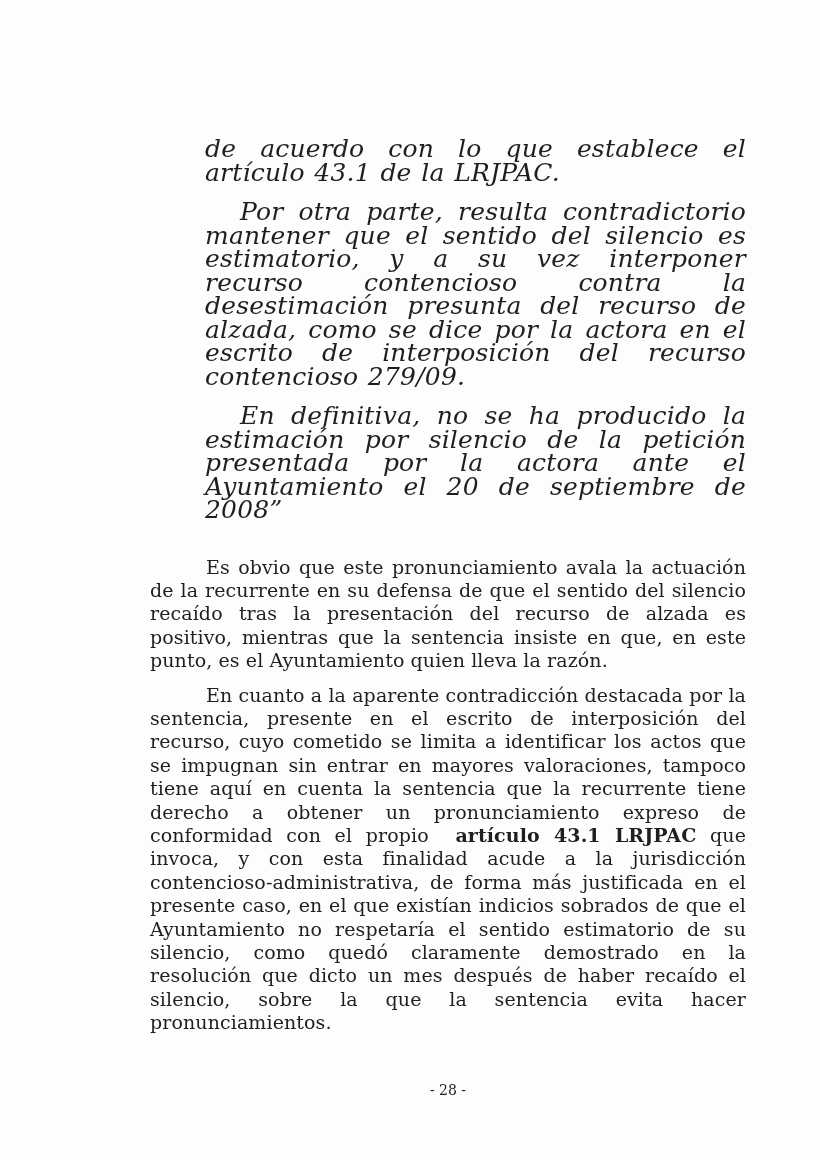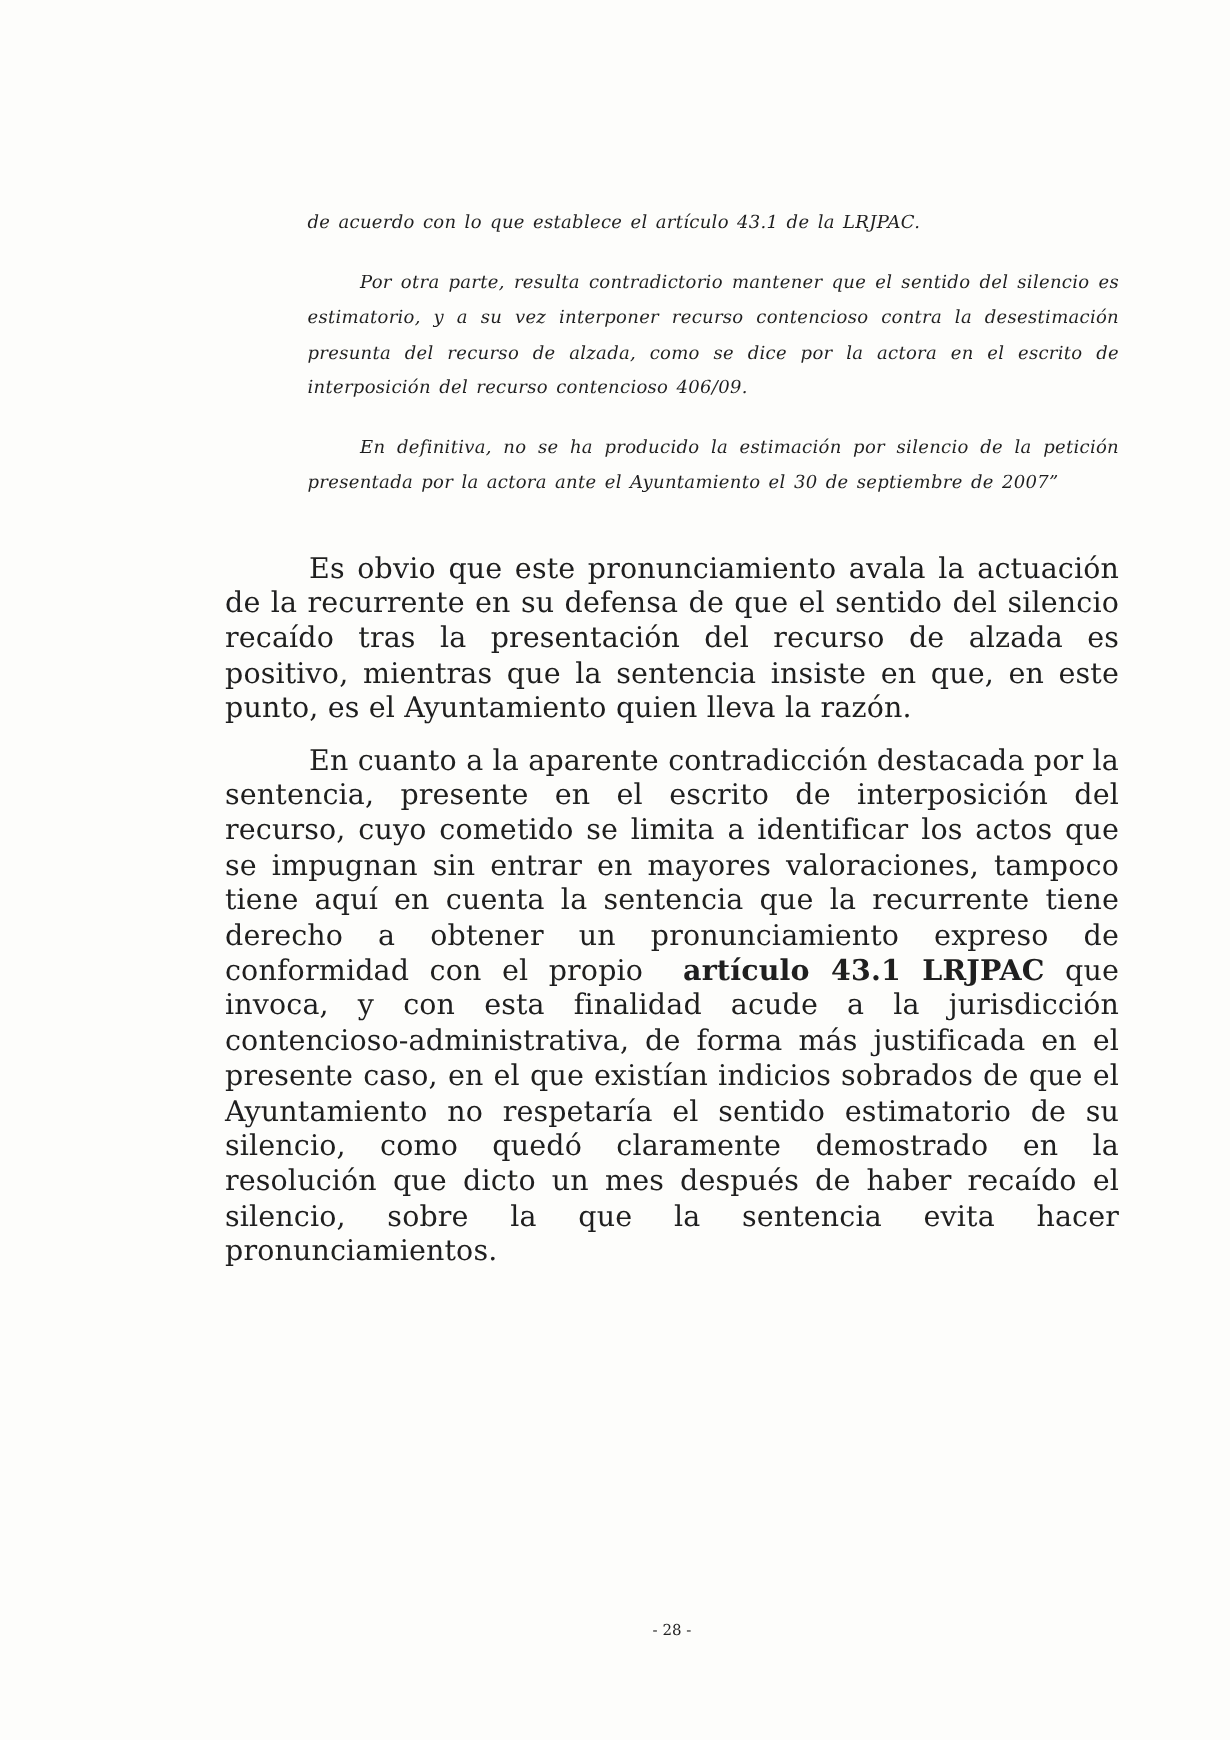--- a/index.html
+++ b/index.html
@@ -24,21 +24,21 @@
     position: absolute;
     left: 150px;
     top: 137px;
     width: 596px;
   }
   
   .quote-block {
     margin-left: 55px;
     width: 541px;
     font-style: italic;
-    font-size: 12px;
+    font-size: 25px;
     line-height: 23.5px;
     text-align: justify;
     letter-spacing: 0.2px;
     word-spacing: 1.5px;
   }
   .quote-block p {
     margin: 0 0 16px 0;
   }
   .quote-block p.q-indent {
     text-indent: 35px;
@@ -70,34 +70,34 @@
   .bold-cite {
     font-weight: bold;
     margin-left: 13px;
   }
   .page-footer {
     position: absolute;
     left: 150px;
     top: 1082px;
     width: 596px;
     text-align: center;
-    font-size: 10px;
+    font-size: 14px;
     color: #222222;
   }
 </style>
 </head>
 <body>
 
 <div class="page">
   <div class="text-column">
 
     <div class="quote-block">
       <p>de acuerdo con lo que establece el artículo 43.1 de la LRJPAC.</p>
-      <p class="q-indent">Por otra parte, resulta contradictorio mantener que el sentido del silencio es estimatorio, y a su vez interponer recurso contencioso contra la desestimación presunta del recurso de alzada, como se dice por la actora en el escrito de interposición del recurso contencioso 406/09.</p>
-      <p class="q-indent">En definitiva, no se ha producido la estimación por silencio de la petición presentada por la actora ante el Ayuntamiento el 30 de septiembre de 2007”</p>
+      <p class="q-indent">Por otra parte, resulta contradictorio mantener que el sentido del silencio es estimatorio, y a su vez interponer recurso contencioso contra la desestimación presunta del recurso de alzada, como se dice por la actora en el escrito de interposición del recurso contencioso 279/09.</p>
+      <p class="q-indent">En definitiva, no se ha producido la estimación por silencio de la petición presentada por la actora ante el Ayuntamiento el 20 de septiembre de 2008”</p>
     </div>
 
     <div class="body-block">
       <p class="bp1">Es obvio que este pronunciamiento avala la actuación de la recurrente en su defensa de que el sentido del silencio recaído tras la presentación del recurso de alzada es positivo, mientras que la sentencia insiste en que, en este punto, es el Ayuntamiento quien lleva la razón.</p>
       <p class="bp2"><span>En cuanto a la aparente contradicción destacada por la sentencia, presente en el escrito de interposición del recurso, cuyo cometido se limita a identificar los actos que se impugnan sin entrar en mayores valoraciones, tampoco tiene aquí en cuenta la sentencia que la recurrente tiene derecho a obtener un pronunciamiento expreso de conformidad con el propio </span><span class="bold-cite">artículo 43.1 LRJPAC</span><span> que invoca, y con esta finalidad acude a la jurisdicción contencioso-administrativa, de forma más justificada en el presente caso, en el que existían indicios sobrados de que el Ayuntamiento no respetaría el sentido estimatorio de su silencio, como quedó claramente demostrado en la resolución que dicto un mes después de haber recaído el silencio, sobre la que la sentencia evita hacer pronunciamientos.</span></p>
     </div>
 
   </div>
 
   <div class="page-footer">- 28 -</div>

